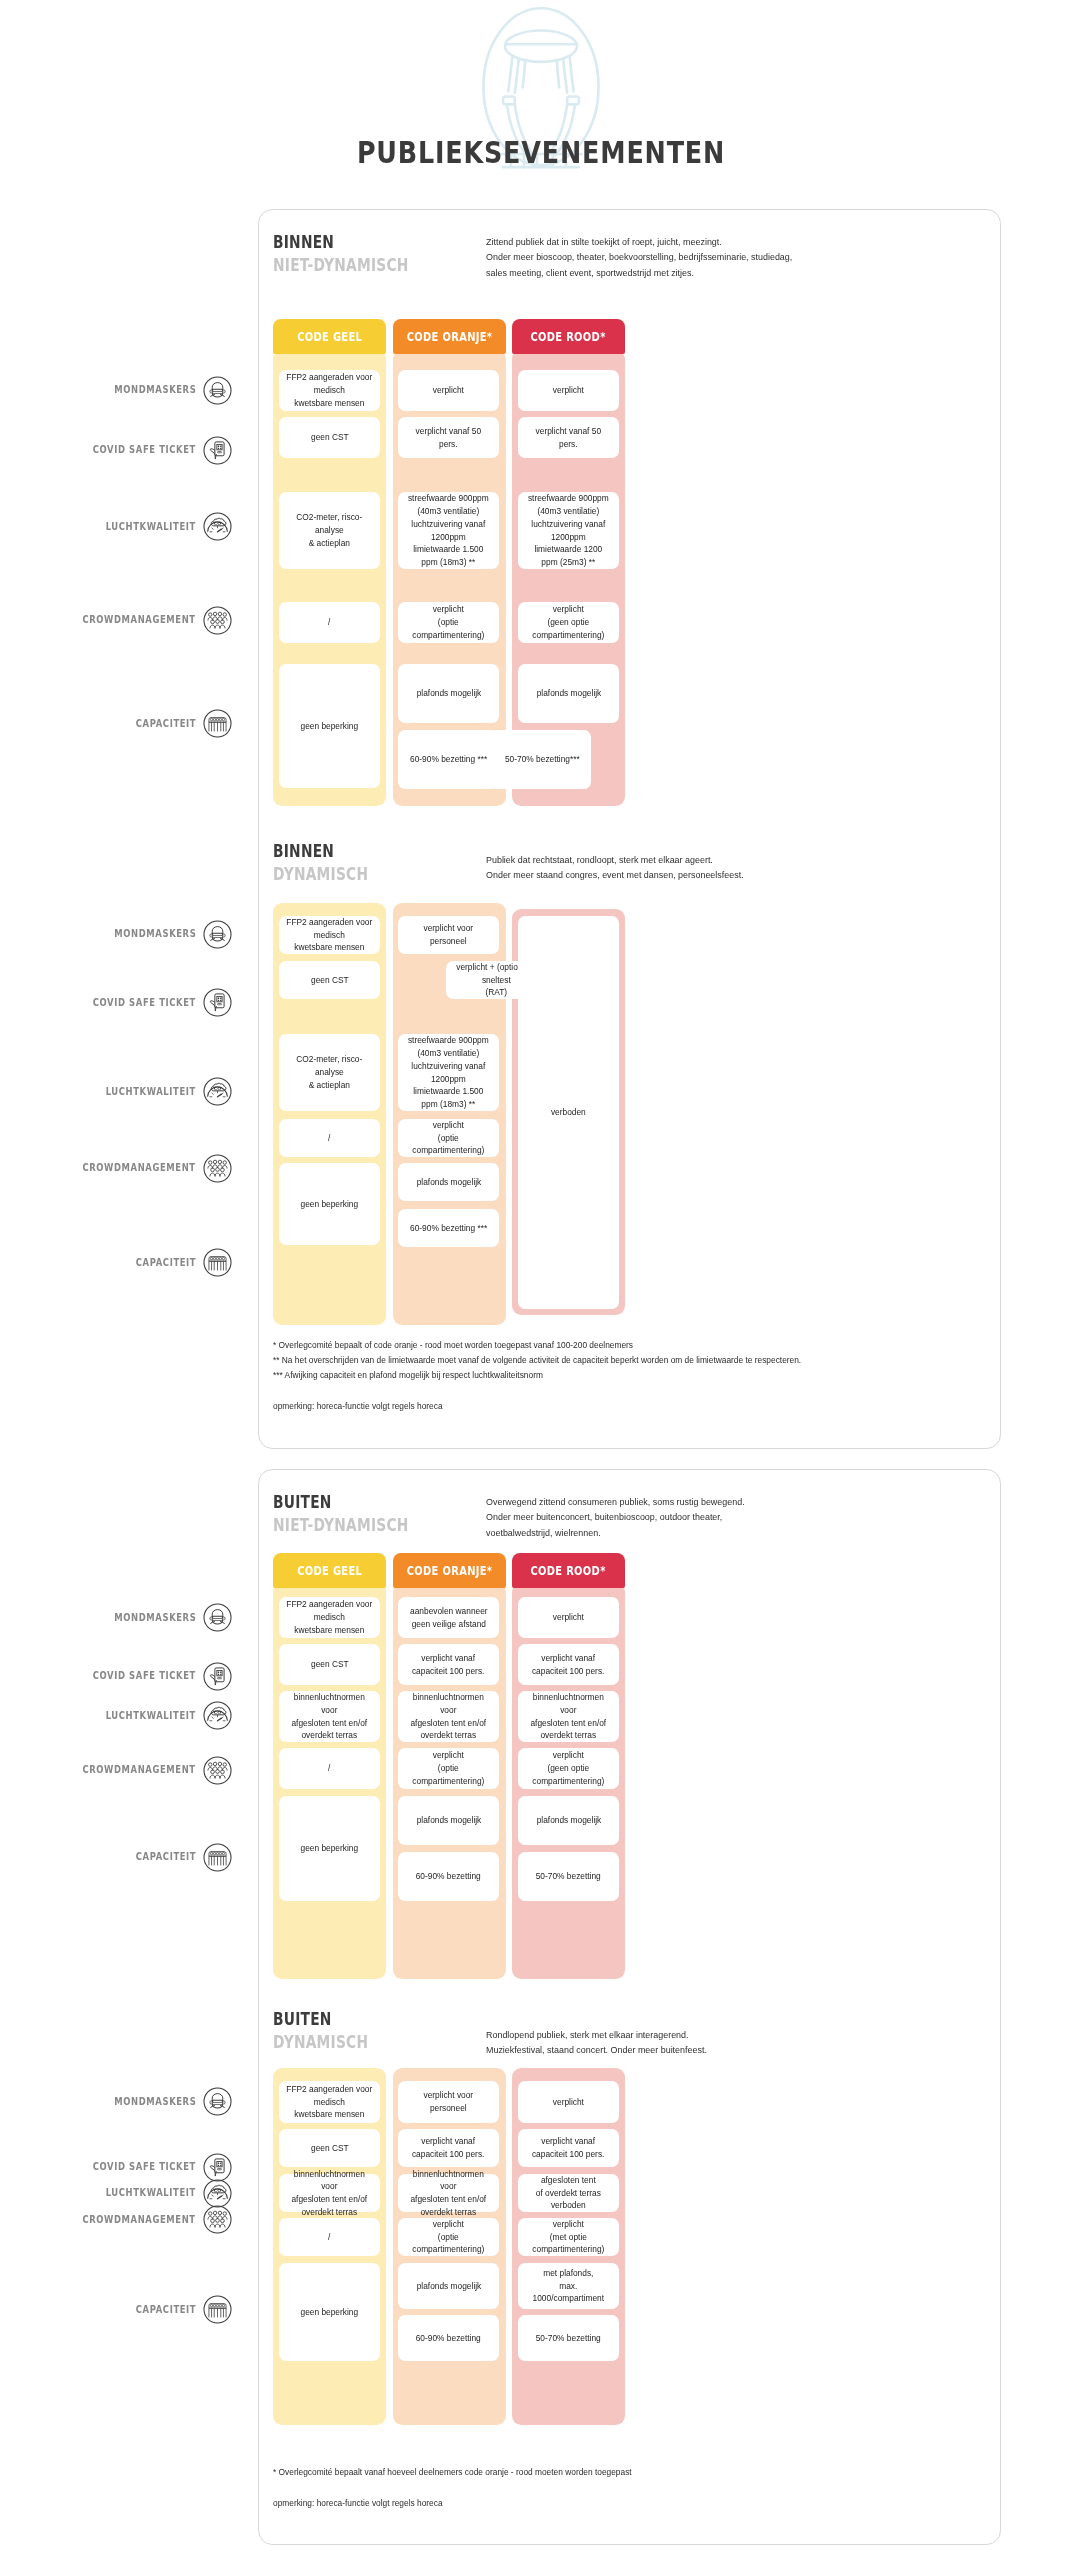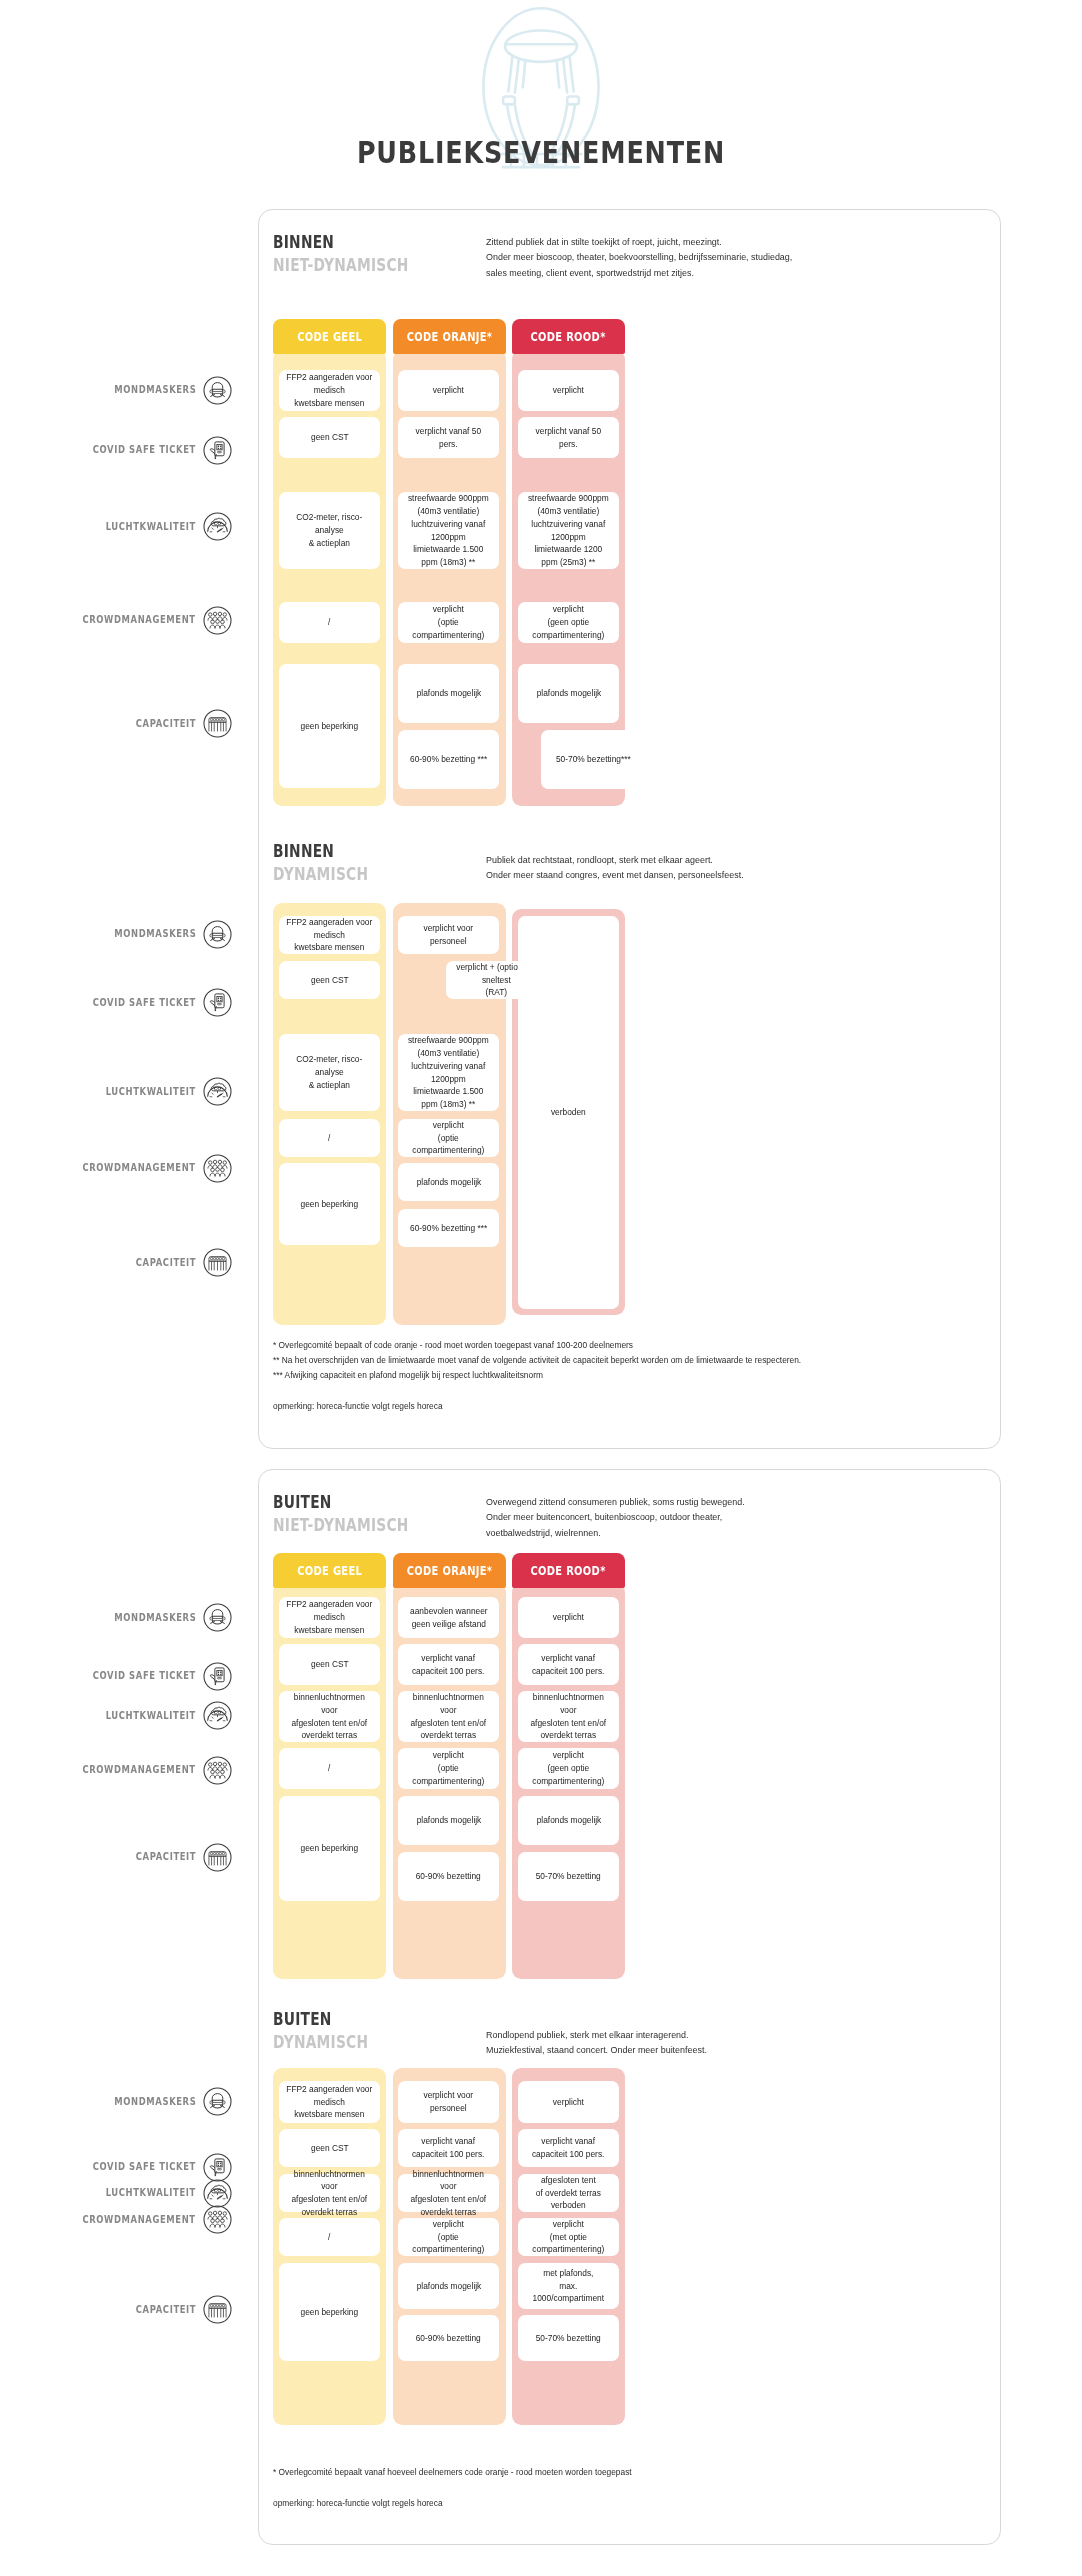--- a/index.html
+++ b/index.html
@@ -266,21 +266,21 @@
     </div>
     <div class="cell" style="position: absolute; left: 518px; top: 492px; width: 101px; height: 77px;">
       <span>streefwaarde 900ppm<br>(40m3 ventilatie)<br>luchtzuivering vanaf 1200ppm<br>limietwaarde 1200 ppm (25m3) **</span>
     </div>
     <div class="cell" style="position: absolute; left: 518px; top: 602px; width: 101px; height: 41px;">
       <span>verplicht<br>(geen optie compartimentering)</span>
     </div>
     <div class="cell" style="position: absolute; left: 518px; top: 664px; width: 101px; height: 59px;">
       <span>plafonds mogelijk</span>
     </div>
-    <div class="cell" style="position: absolute; left: 541px; top: 730px; width: 101px; height: 59px; padding-left: 8px;">
+    <div class="cell" style="position: absolute; left: 490px; top: 730px; width: 101px; height: 59px; padding-left: 8px;">
       <span>50-70% bezetting***</span>
     </div>
     <div class="sec-head" style="position: absolute; left: 273px; top: 841px; width: 713px;">
       <div class="sec-title-main">BINNEN</div>
       <div class="sec-title-sub">DYNAMISCH</div>
     </div>
     <div style="width: 497px; position: absolute; left: 486px; top: 852px;">
       <div class="sec-desc" style="position: static;"><span>Publiek dat rechtstaat, rondloopt, sterk met elkaar ageert.<br>Onder meer staand congres, event met dansen, personeelsfeest.</span></div>
     </div>
     <div class="col col-yellow" style="position: absolute; left: 273px; top: 903px; width: 113px; height: 422px;"></div>

